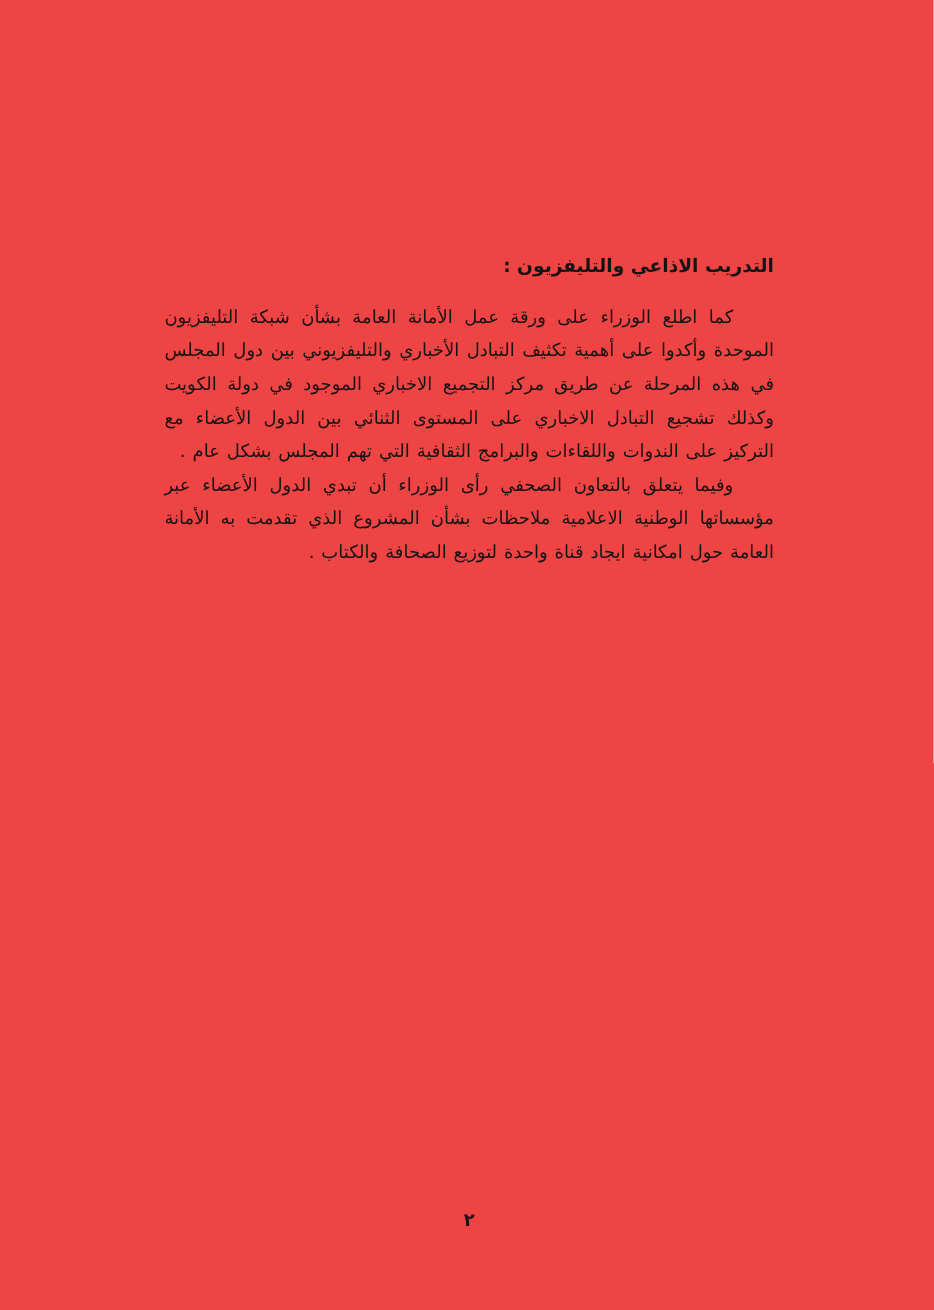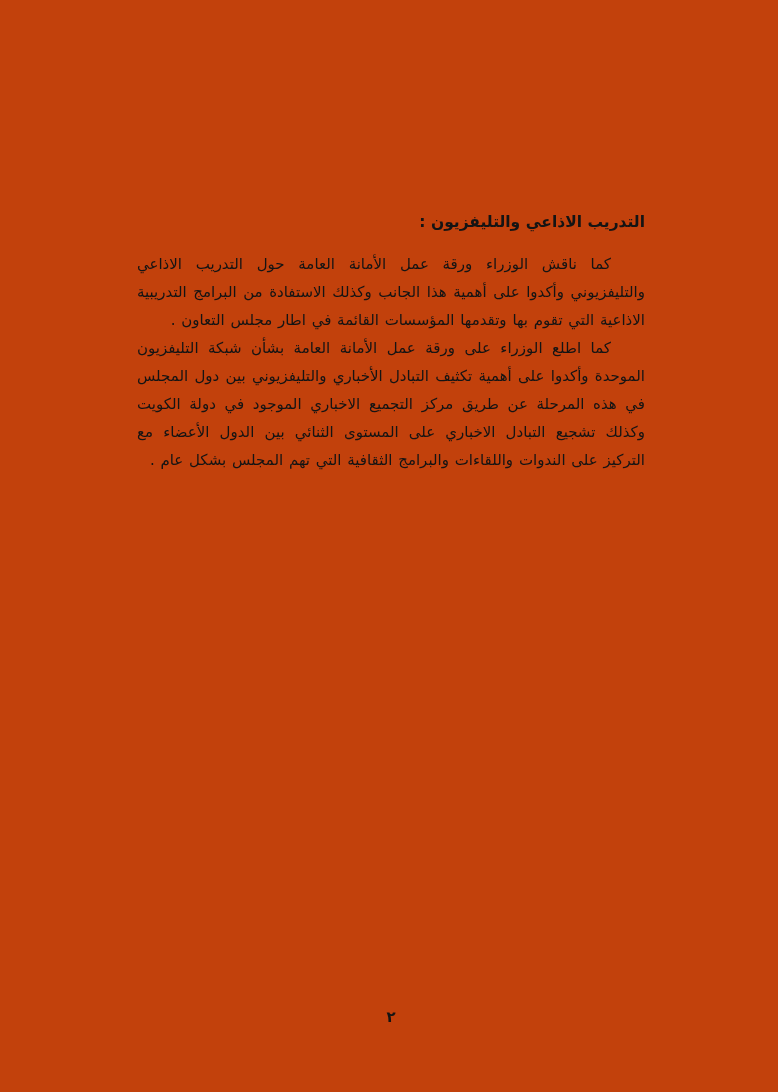--- a/index.html
+++ b/index.html
@@ -5,21 +5,21 @@
   html, body {
     margin: 0;
     padding: 0;
     background: #e8e8e8;
   }
   .page {
     position: relative;
     width: 778px;
     height: 1092px;
     margin: 0 auto;
-    background: #c2410c;
+    background: #ef4444;
     overflow: hidden;
     font-family: "DejaVu Sans", sans-serif;
     color: #141414;
   }
   .content {
     position: absolute;
     top: 208px;
     right: 133px;
     width: 508px;
     direction: rtl;
@@ -56,25 +56,25 @@
 </style>
 </head>
 <body>
 
 <div class="page">
 
   <div class="content">
 
     <h2 class="section-heading">التدريب الاذاعي والتليفزيون :</h2>
 
-    <p class="para">كما ناقش الوزراء ورقة عمل الأمانة العامة حول التدريب الاذاعي والتليفزيوني وأكدوا على أهمية هذا الجانب وكذلك الاستفادة من البرامج التدريبية الاذاعية التي تقوم بها وتقدمها المؤسسات القائمة في اطار مجلس التعاون .</p>
 
     <p class="para">كما اطلع الوزراء على ورقة عمل الأمانة العامة بشأن شبكة التليفزيون الموحدة وأكدوا على أهمية تكثيف التبادل الأخباري والتليفزيوني بين دول المجلس في هذه المرحلة عن طريق مركز التجميع الاخباري الموجود في دولة الكويت وكذلك تشجيع التبادل الاخباري على المستوى الثنائي بين الدول الأعضاء مع التركيز على الندوات واللقاءات والبرامج الثقافية التي تهم المجلس بشكل عام .</p>
 
 
 
+    <p class="para">وفيما يتعلق بالتعاون الصحفي رأى الوزراء أن تبدي الدول الأعضاء عبر مؤسساتها الوطنية الاعلامية ملاحظات بشأن المشروع الذي تقدمت به الأمانة العامة حول امكانية ايجاد قناة واحدة لتوزيع الصحافة والكتاب .</p>
 
 
   </div>
 
   <div class="page-number">٢</div>
 
 </div>
 
 </body></html>

